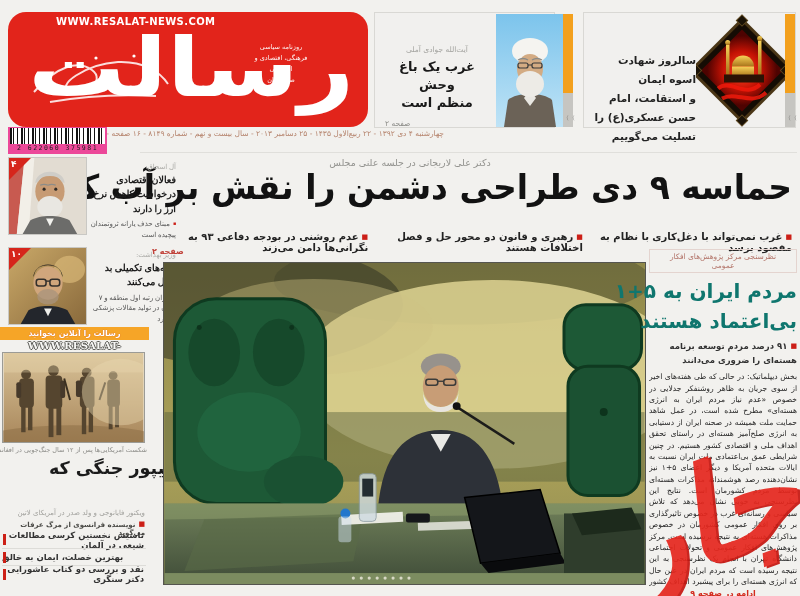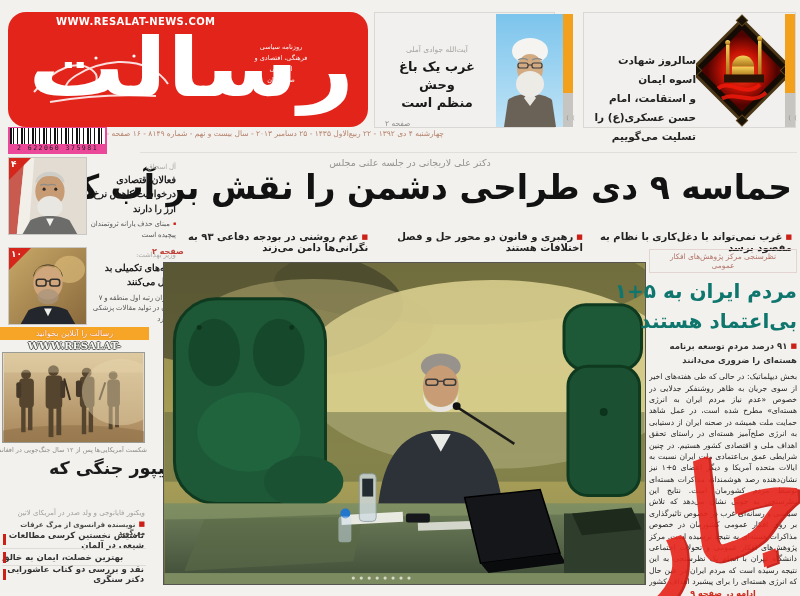--- a/index.html
+++ b/index.html
@@ -51,21 +51,21 @@
   
   .sphoto{left:8px;width:79px;height:78px;border:1px solid #c9c8c4;box-sizing:border-box;background:#fff;}
   .badge{position:absolute;left:0;top:0;width:0;height:0;border-top:22px solid #d6251b;border-right:22px solid transparent;z-index:2;}
   .badge-num{position:absolute;left:2px;top:1px;color:#fff;font-size:9px;font-weight:bold;z-index:3;}
   .stext{left:90px;width:86px;text-align:right;font-family:Liberation Serif, serif;}
   .s-kicker{font-size:7px;color:#ababa7;margin-bottom:2px;}
   .s-head{font-size:9.5px;font-weight:800;color:#1c1c1c;line-height:1.5;}
   .s-sub{font-size:7px;color:#555;line-height:1.55;margin-top:3px;}
   .s-sub .sq{font-size:5px;}
 
-  #site-strip{left:0;top:327px;width:149px;height:13px;background:#f6a527;color:#fff;font-size:8px;font-weight:normal;
+  #site-strip{left:0;top:327px;width:149px;height:13px;background:#f6a527;color:#fff;font-size:8px;font-weight:bold;
     text-align:center;line-height:13px;text-shadow:0 0 1px #c63a12;}
   #site-url{left:0;top:340px;width:149px;text-align:center;font-family:"DejaVu Serif",serif;font-weight:bold;font-size:10px;
     color:#f7f7f5;text-shadow:-1px 0 #5c5c57,1px 0 #5c5c57,0 -1px #5c5c57,0 1px #5c5c57;letter-spacing:.2px;}
 
   #war-photo{left:2px;top:352px;width:143px;height:91px;border:1px solid #9b9b96;box-sizing:border-box;}
   #war-caption{left:0;top:446px;width:147px;font-size:6.5px;color:#8d8d89;text-align:center;white-space:nowrap;}
   #war-headline{left:0;top:455px;width:147px;text-align:center;font-size:17.5px;font-weight:900;color:#1b1b1b;line-height:1.5;padding-left:42px;}
   #war-teasers{left:2px;top:509px;width:143px;text-align:right;}
   #war-teaser-gray{font-size:7px;color:#a0a09c;line-height:1.4;}
   #war-teaser-red{font-size:7px;color:#4a4a46;font-weight:700;margin-top:1px;}

